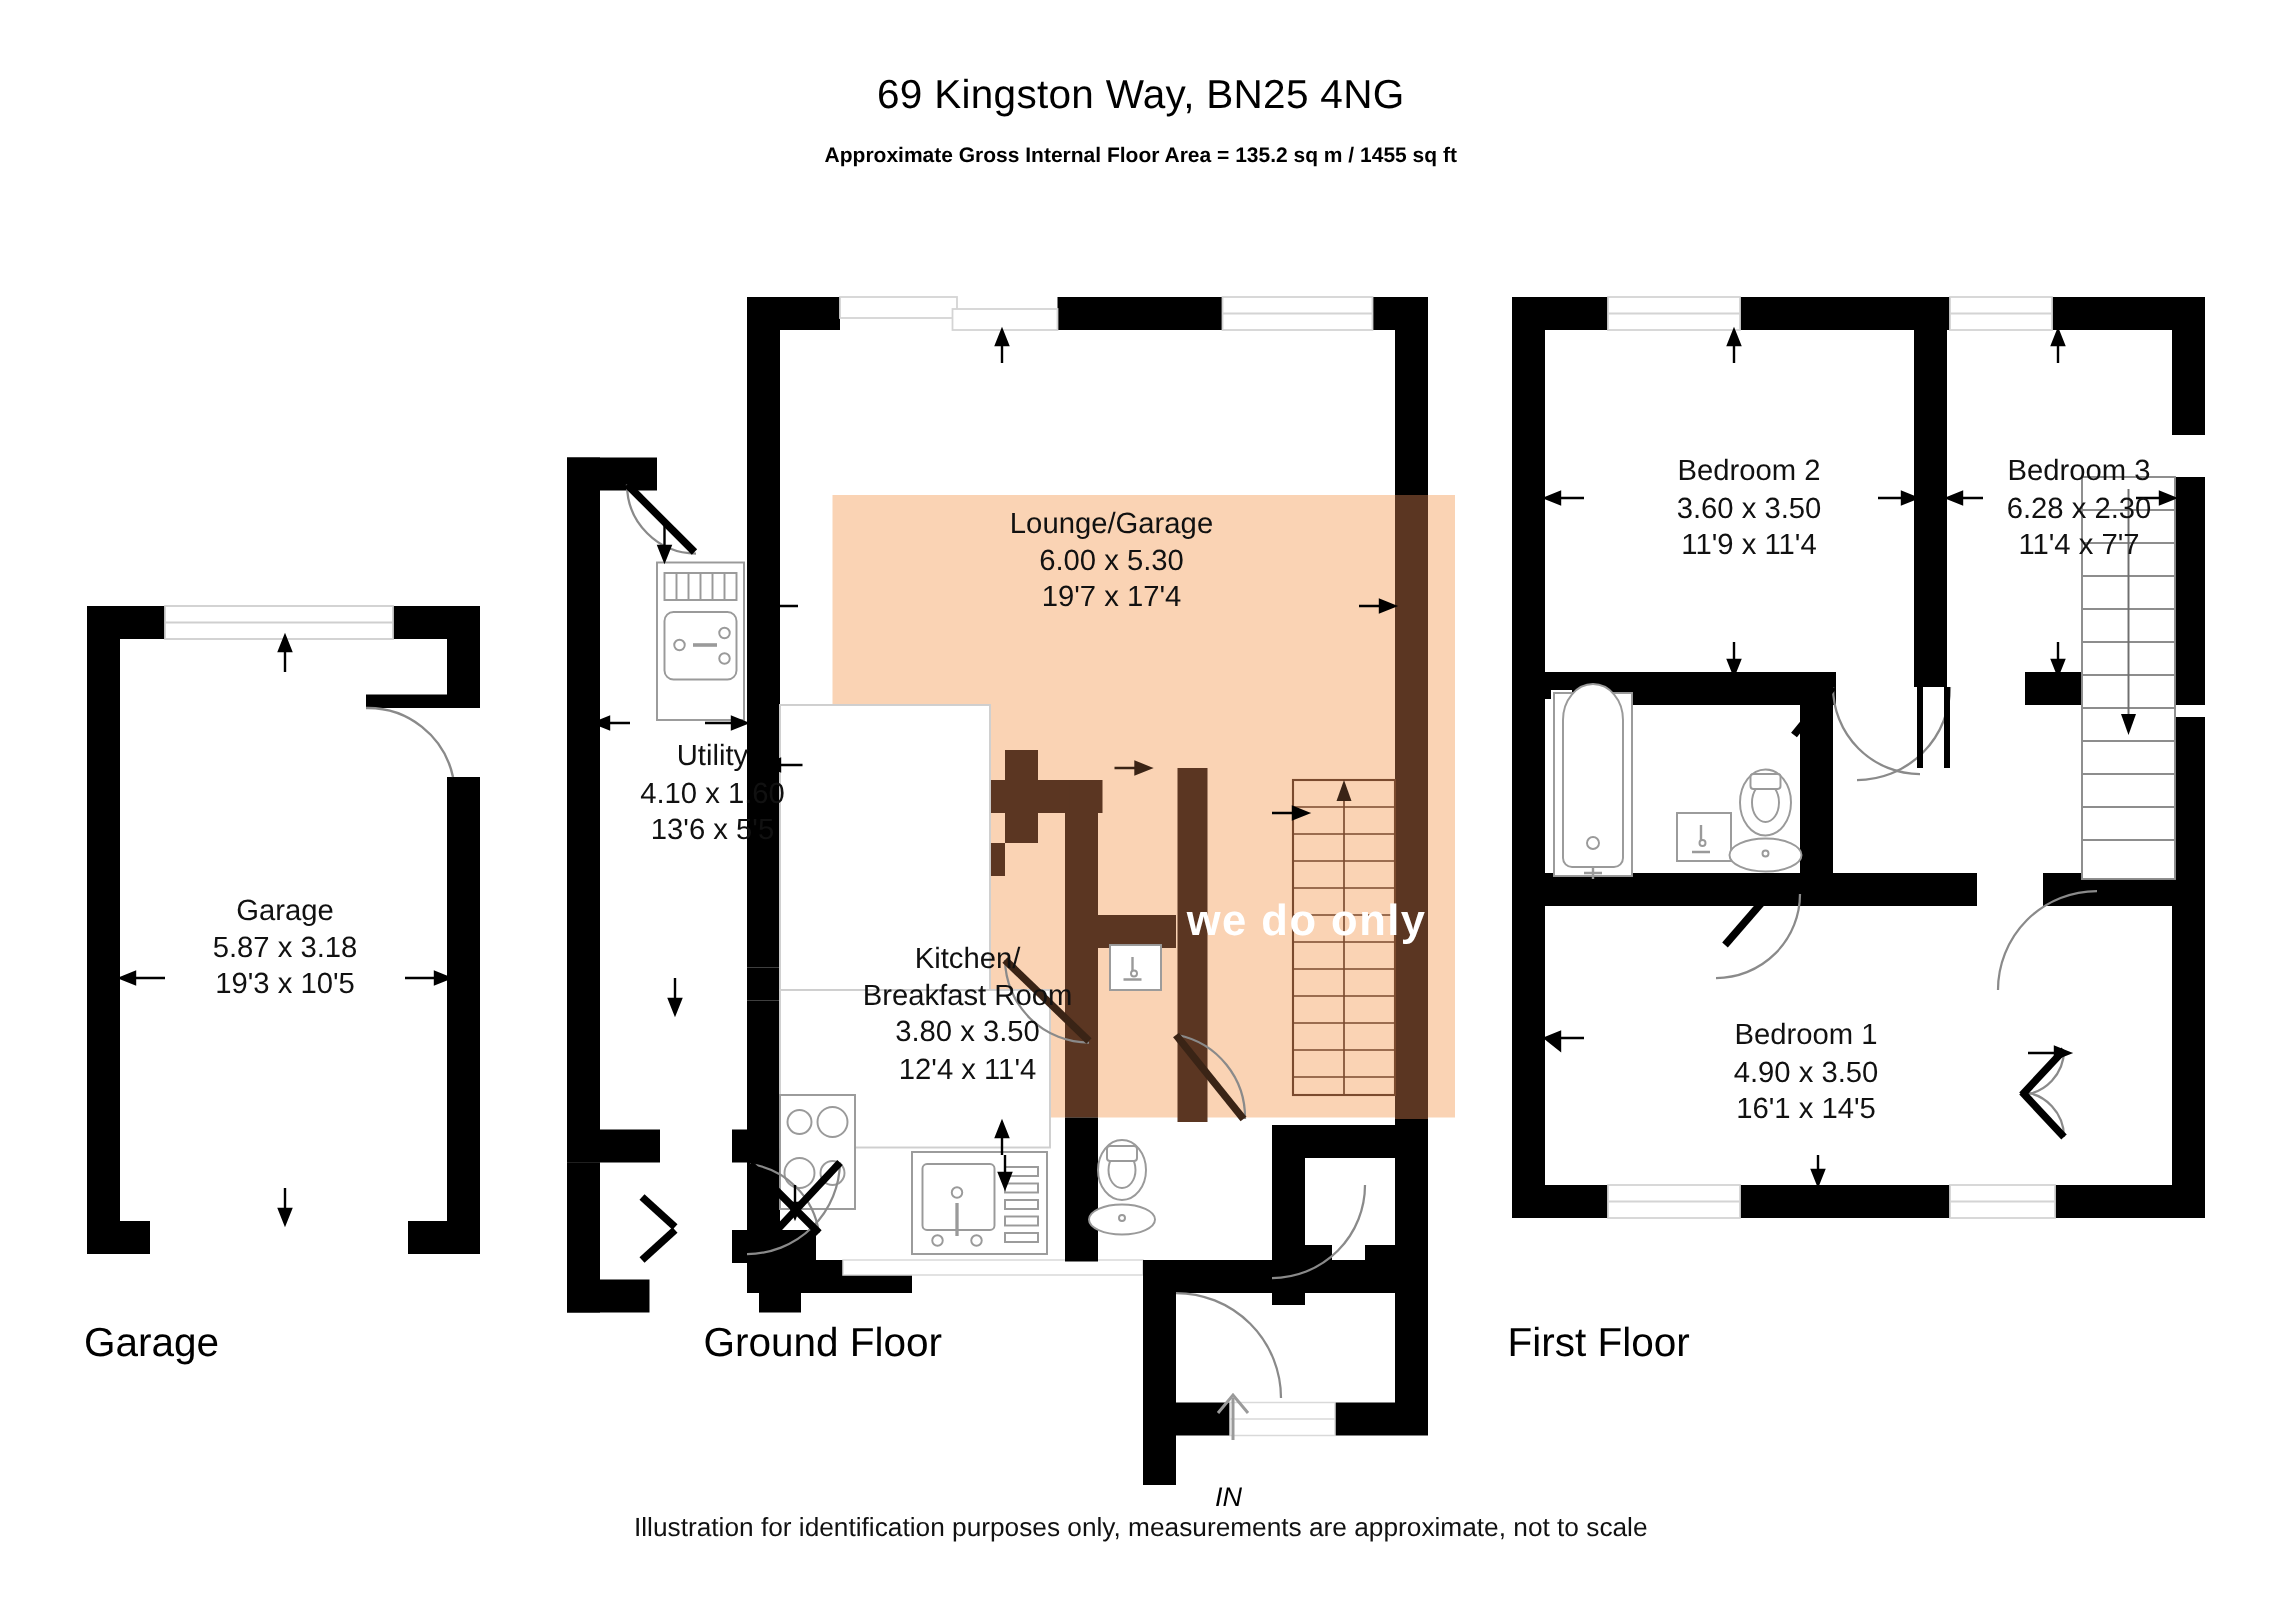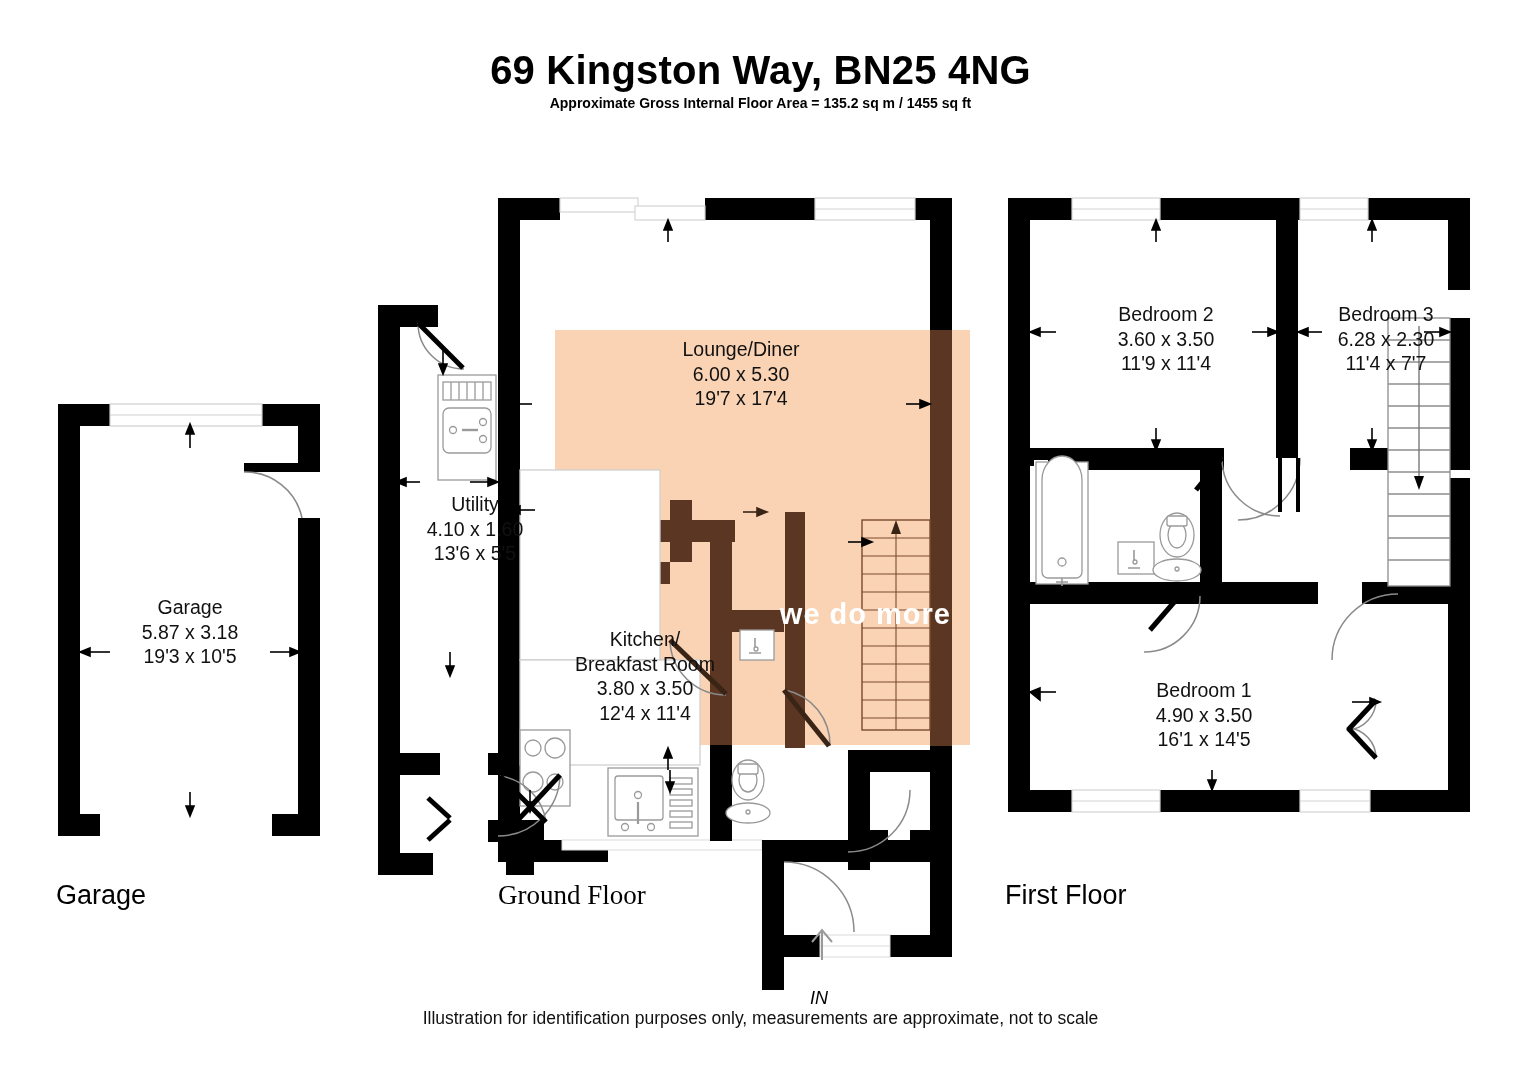--- a/index.html
+++ b/index.html
@@ -2,21 +2,21 @@
 <html><head>
 <meta charset="utf-8">
 <style>
   html,body{margin:0;padding:0;background:#ffffff;}
   body{width:1521px;height:1080px;position:relative;overflow:hidden;
        font-family:"Liberation Sans","DejaVu Sans",sans-serif;color:#000;}
   .page{position:absolute;inset:0;}
 
   
   #title{position:absolute;left:0;top:48px;width:1521px;text-align:center;
-         font-size:40px;font-weight:700;letter-spacing:.2px;}
+         font-size:27px;font-weight:400;letter-spacing:.2px;}
   #subtitle{position:absolute;left:0;top:95px;width:1521px;text-align:center;
             font-size:14px;font-weight:700;}
   #footer{position:absolute;left:0;top:1008px;width:1521px;text-align:center;
           font-size:17.5px;font-weight:400;color:#111;}
 
   .floor-label{position:absolute;font-size:27px;font-weight:400;color:#000;white-space:nowrap;}
 
   
   .plan{position:absolute;}
   .plan svg{display:block;overflow:visible;}
@@ -311,44 +311,44 @@
       </g>
 
       <g fill="none" stroke="#9a9a9a" stroke-width="2">
         <path d="M452 770 v-28"></path>
         <path d="M442 752 l10 -12 l10 12"></path>
       </g>
     </svg>
   </div>
 
   <div class="room" style="left:625px;top:337px;width:232px;">
-    <span class="nm">Lounge/Diner</span>
+    <span class="nm">Lounge/Garage</span>
     <span class="d1">6.00 x 5.30</span>
     <span class="d2">19'7 x 17'4</span>
   </div>
 
   <div class="room" style="left:385px;top:492px;width:180px;">
     <span class="nm">Utility</span>
     <span class="d1">4.10 x 1.60</span>
     <span class="d2">13'6 x 5'5</span>
   </div>
 
   <div class="room" style="left:545px;top:627px;width:200px;">
     <span class="nm">Kitchen/</span>
     <span class="nm">Breakfast Room</span>
     <span class="d1">3.80 x 3.50</span>
     <span class="d2">12'4 x 11'4</span>
   </div>
 
   <div class="in-label" style="left:810px;top:988px;font-style:italic;">IN</div>
 
-  <div class="floor-label" style="left:498px;top:880px;font-family:Liberation Serif, serif;">Ground Floor</div>
+  <div class="floor-label" style="left:469px;top:880px;">Ground Floor</div>
 
   <div id="wm">
-    <div class="l2">we do more</div>
+    <div class="l2">we do only</div>
   </div>
 
   <div class="plan" style="left:1000px;top:190px;">
     <svg width="480" height="660" viewBox="0 0 480 660">
       <g>
 
         <rect x="8" y="8" width="64" height="22" fill="#000"></rect>
         <rect x="160" y="8" width="140" height="22" fill="#000"></rect>
         <rect x="368" y="8" width="102" height="22" fill="#000"></rect>
 

